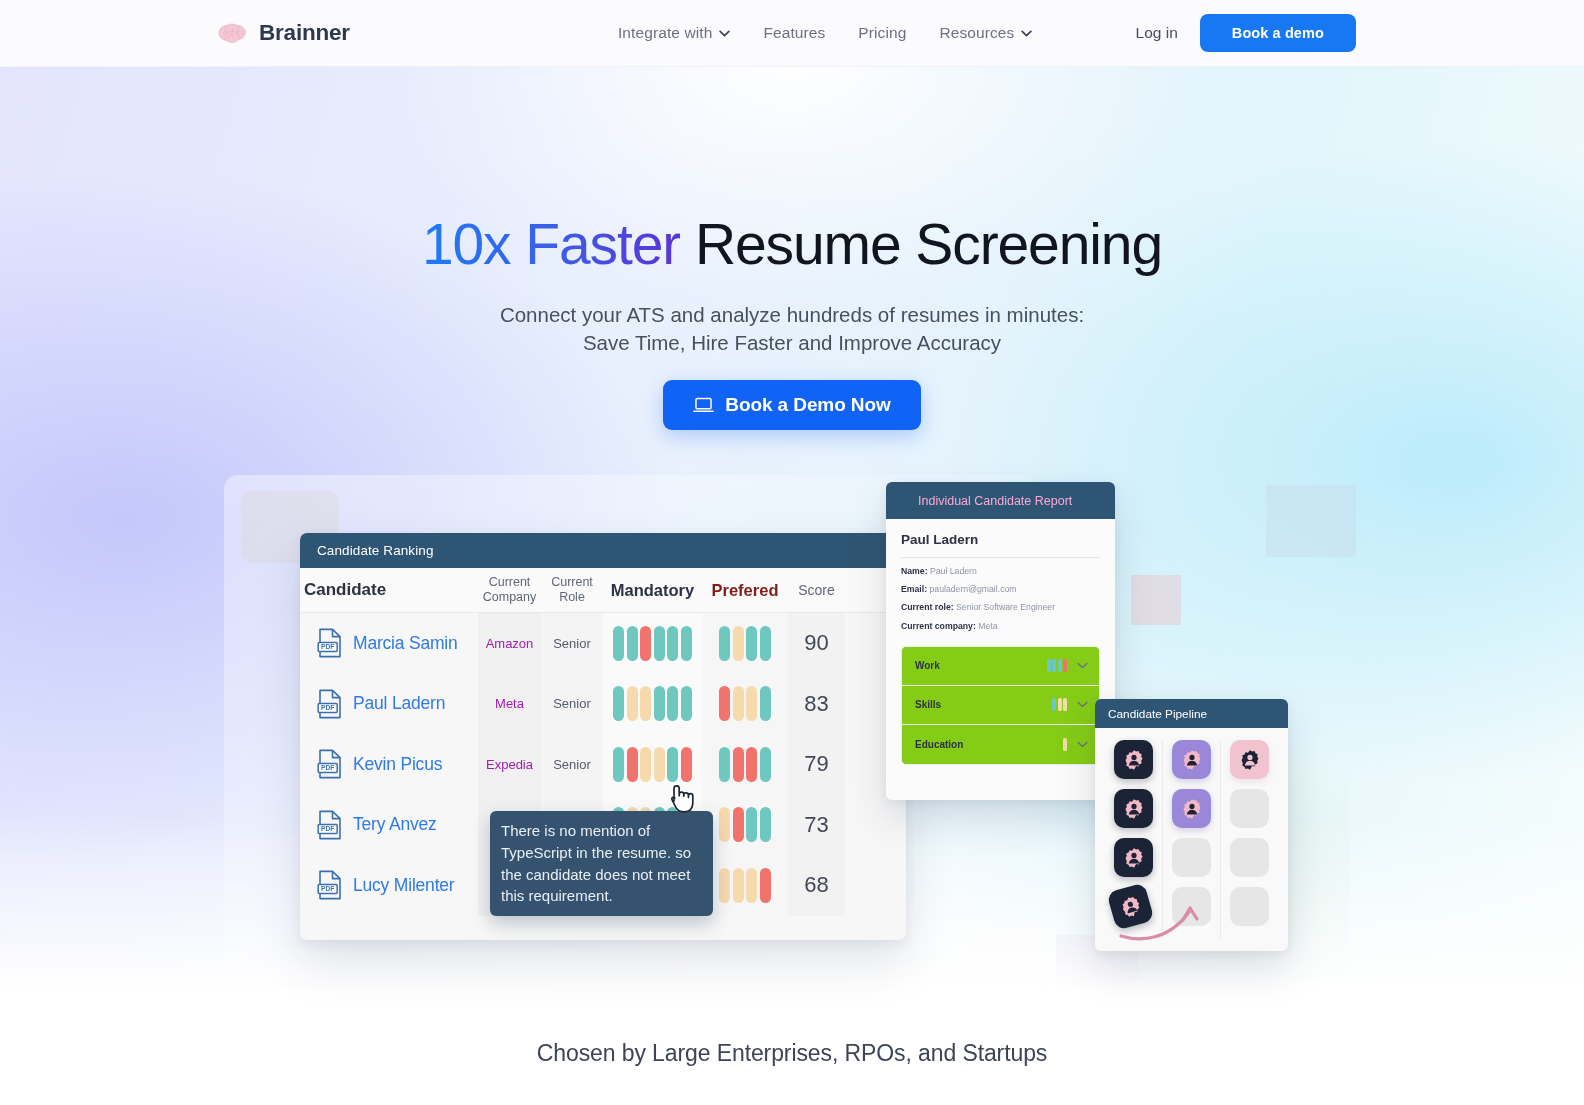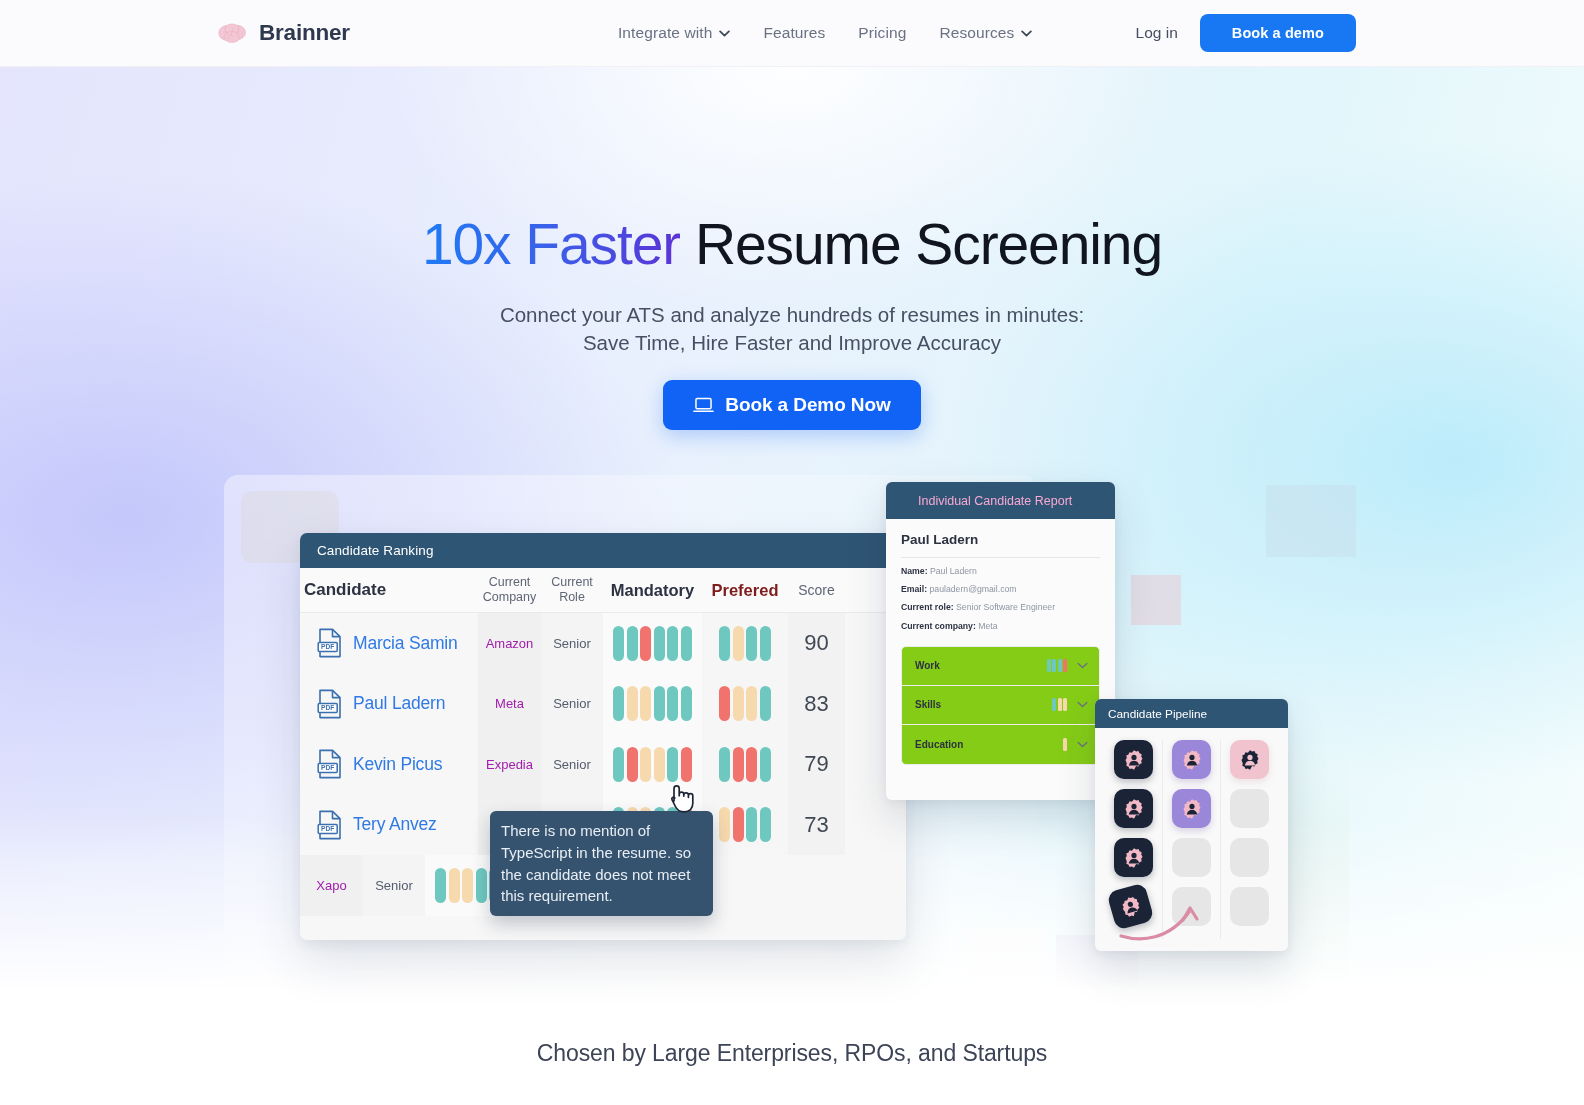--- a/index.html
+++ b/index.html
@@ -418,20 +418,29 @@
               <div style="display: flex; gap: 2.5px;">
                 <span class="pill" style="background: rgb(247, 217, 174);"></span>
                 <span class="pill" style="background: rgb(240, 115, 110);"></span>
                 <span class="pill" style="background: rgb(110, 200, 192);"></span>
                 <span class="pill" style="background: rgb(110, 200, 192);"></span>
               </div>
             </div>
             <div class="cell-score">73</div>
           </div>
           <div class="rank-row">
+            <div class="cell-cand">
+              <svg viewBox="0 0 26 30" class="pdf-ico">
+                <path d="M3 1.4h12.5L23 8.6V28.6H3z" fill="none" stroke="#3a6fb0" stroke-width="1.6" stroke-linejoin="round"></path>
+                <path d="M15.5 1.4V8.6H23" fill="none" stroke="#3a6fb0" stroke-width="1.6" stroke-linejoin="round"></path>
+                <rect x="1.2" y="14.5" width="19" height="9" rx="1" fill="#fff" stroke="#3a6fb0" stroke-width="1.5"></rect>
+                <text x="10.7" y="21.4" font-family="Liberation Sans, sans-serif" font-size="6.6" font-weight="700" fill="#3a6fb0" text-anchor="middle">PDF</text>
+              </svg>
+              <span class="cand-name">Lucy Milenter</span>
+            </div>
             <div class="cell-comp">Xapo</div>
             <div class="cell-role">Senior</div>
             <div class="cell-mand">
               <div style="display: flex; gap: 2.5px;">
                 <span class="pill" style="background: rgb(110, 200, 192);"></span>
                 <span class="pill" style="background: rgb(247, 217, 174);"></span>
                 <span class="pill" style="background: rgb(247, 217, 174);"></span>
                 <span class="pill" style="background: rgb(110, 200, 192);"></span>
                 <span class="pill" style="background: rgb(110, 200, 192);"></span>
                 <span class="pill" style="background: rgb(240, 115, 110);"></span>

